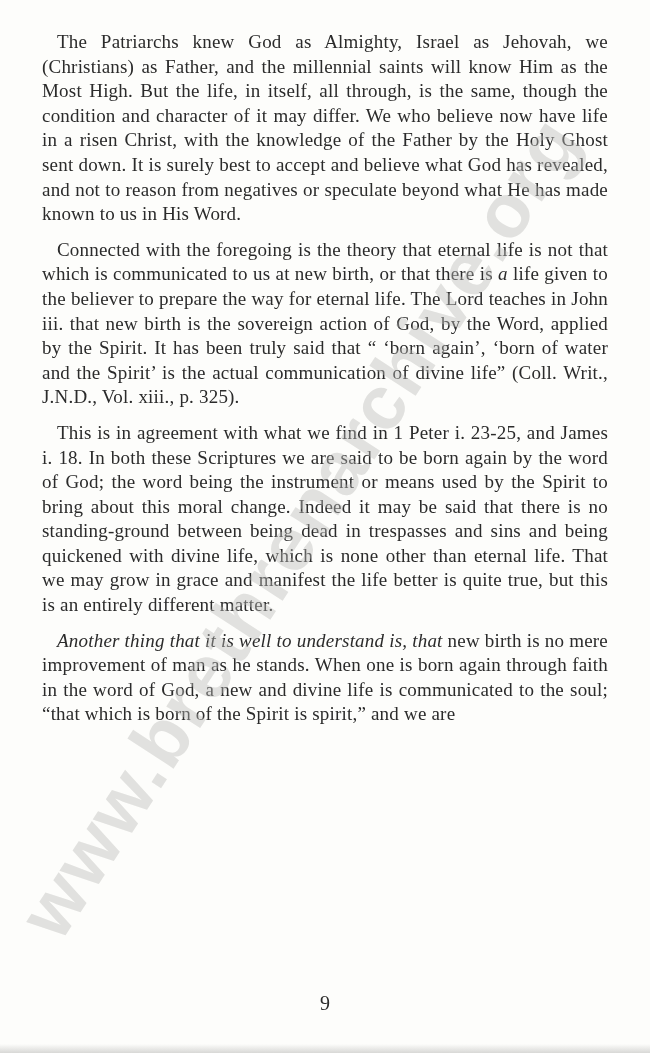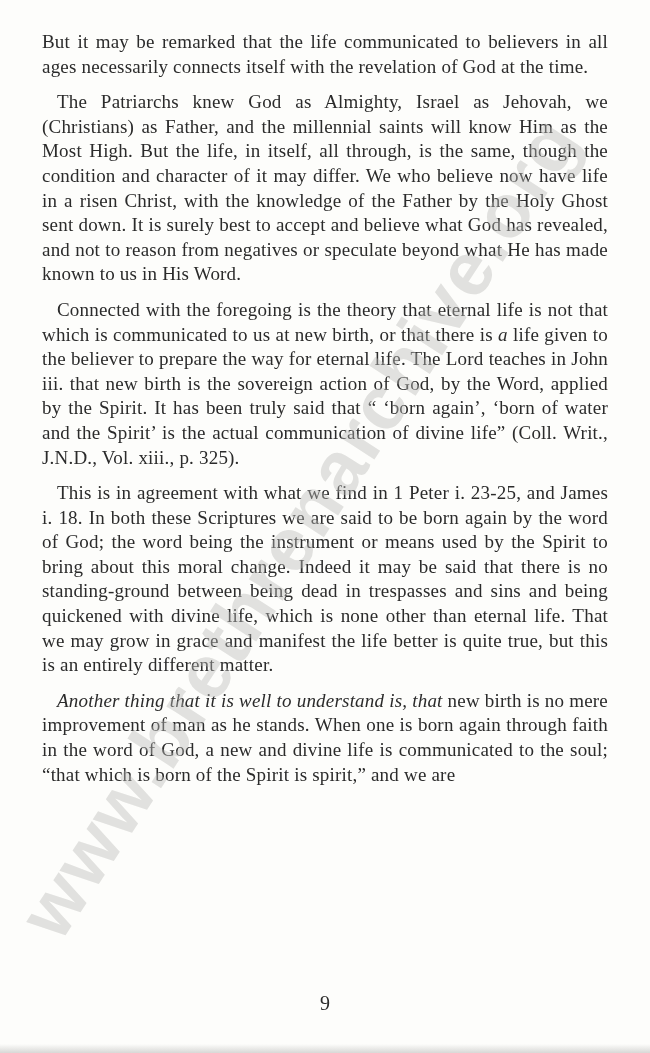--- a/index.html
+++ b/index.html
@@ -69,21 +69,20 @@
     background: linear-gradient(to bottom, rgba(0,0,0,0), rgba(120,120,118,0.28));
   }
 </style>
 </head>
 <body>
 
 <div class="page">
   <div class="watermark">www.brethrenarchive.org</div>
 
   <div class="text-block" id="text-block">
-      <p class="no-indent"><span>But it may be remarked that the life communicated to believers in all ages necessarily connects itself with the revelation of God at the time.</span></p>
       <p><span>The Patriarchs knew God as Almighty, Israel as Jehovah, we (Christians) as Father, and the millennial saints will know Him as the Most High. But the life, in itself, all through, is the same, though the condition and character of it may differ. We who believe now have life in a risen Christ, with the knowledge of the Father by the Holy Ghost sent down. It is surely best to accept and believe what God has revealed, and not to reason from negatives or speculate beyond what He has made known to us in His Word.</span></p>
       <p><span>Connected with the foregoing is the theory that eternal life is not that which is communicated to us at new birth, or that there is </span><span class="italic">a</span><span> life given to the believer to prepare the way for eternal life. The Lord teaches in John iii. that new birth is the sovereign action of God, by the Word, applied by the Spirit. It has been truly said that “ ‘born again’, ‘born of water and the Spirit’ is the actual communication of divine life” (Coll. Writ., J.N.D., Vol. xiii., p. 325).</span></p>
       <p><span>This is in agreement with what we find in 1 Peter i. 23-25, and James i. 18. In both these Scriptures we are said to be born again by the word of God; the word being the instrument or means used by the Spirit to bring about this moral change. Indeed it may be said that there is no standing-ground between being dead in trespasses and sins and being quickened with divine life, which is none other than eternal life. That we may grow in grace and manifest the life better is quite true, but this is an entirely different matter.</span></p>
       <p><span class="italic">Another thing that it is well to understand is, that</span><span> new birth is no mere improvement of man as he stands. When one is born again through faith in the word of God, a new and divine life is communicated to the soul; “that which is born of the Spirit is spirit,” and we are</span></p>
     </div>
 
   <div class="page-number">9</div>
 
   <div class="scan-edge-bottom"></div>
 </div>

